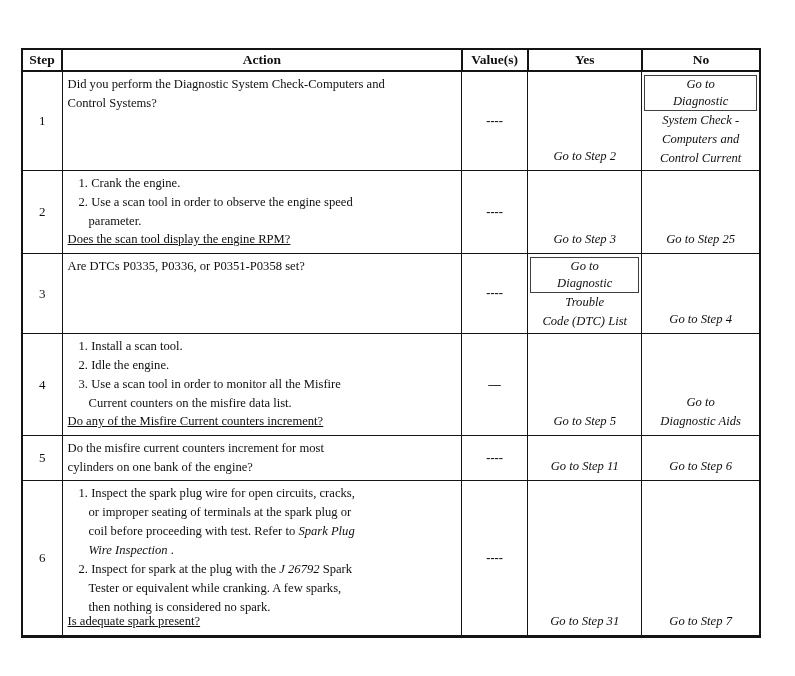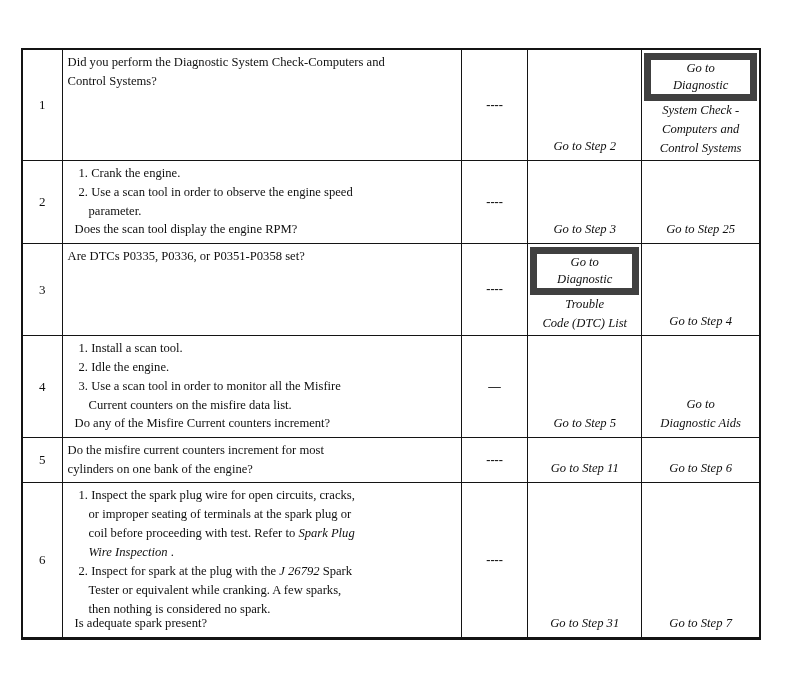--- a/index.html
+++ b/index.html
@@ -70,80 +70,88 @@
     vertical-align: top;
     padding: 3px 5px 3px 5px;
     position: relative;
     line-height: 19px;
   }
   .ln   { white-space: nowrap; }
   .li   { padding-left: 11px; white-space: nowrap; }
   .cont { padding-left: 21px; white-space: nowrap; }
   .question {
     position: absolute;
-    left: 12px;
+    left: 5px;
     bottom: 4px;
     white-space: nowrap;
+    text-decoration: underline;
   }
   .it { font-style: italic; font-family: Liberation Serif, serif; }
 
   td.value-cell {
     text-align: center;
     vertical-align: middle;
     font-weight: bold;
     font-size: 12.5px;
   }
   td.goto-cell {
     font-style: italic;
     text-align: center;
     line-height: 19px;
     padding: 2px 2px;
   }
   td.v-bottom { vertical-align: bottom; padding-bottom: 4px; text-align: center; }
   td.v-top    { vertical-align: top;    padding-top: 3px; }
 
   .linkbox {
     display: inline-block;
-    border: 7px solid #404040;
+    border: 1px solid #404040;
     padding: 0 16px;
     line-height: 17px;
   }
 </style>
 </head>
 <body>
 
 <div class="sheet">
   <table class="diag">
     <colgroup>
       <col class="c-step">
         <col class="c-action">
         <col class="c-value">
         <col class="c-yes">
         <col class="c-no">
     </colgroup>
 
     <tbody>
+        <tr>
+      <th>Step</th>
+      <th>Action</th>
+      <th>Value(s)</th>
+      <th>Yes</th>
+      <th>No</th>
+    </tr>
 
 
     <tr class="r1">
       <td class="step-cell">1</td>
       <td class="action-cell">
         <div class="ln">Did you perform the Diagnostic System Check-Computers and</div>
         <div class="ln">Control Systems?</div>
       </td>
       <td class="value-cell">----</td>
       <td class="goto-cell v-bottom">
         <div>Go to Step 2</div>
       </td>
       <td class="goto-cell v-top">
         <div>
           <span class="linkbox">Go to Diagnostic</span>
           <div>System Check -</div>
           <div>Computers and</div>
-          <div>Control Systems</div>
+          <div>Control Current</div>
         </div>
       </td>
     </tr>
 
     <tr class="r2">
       <td class="step-cell">2</td>
       <td class="action-cell">
         <div class="li">1. Crank the engine.</div>
         <div class="li">2. Use a scan tool in order to observe the engine speed</div>
         <div class="cont">parameter.</div>

